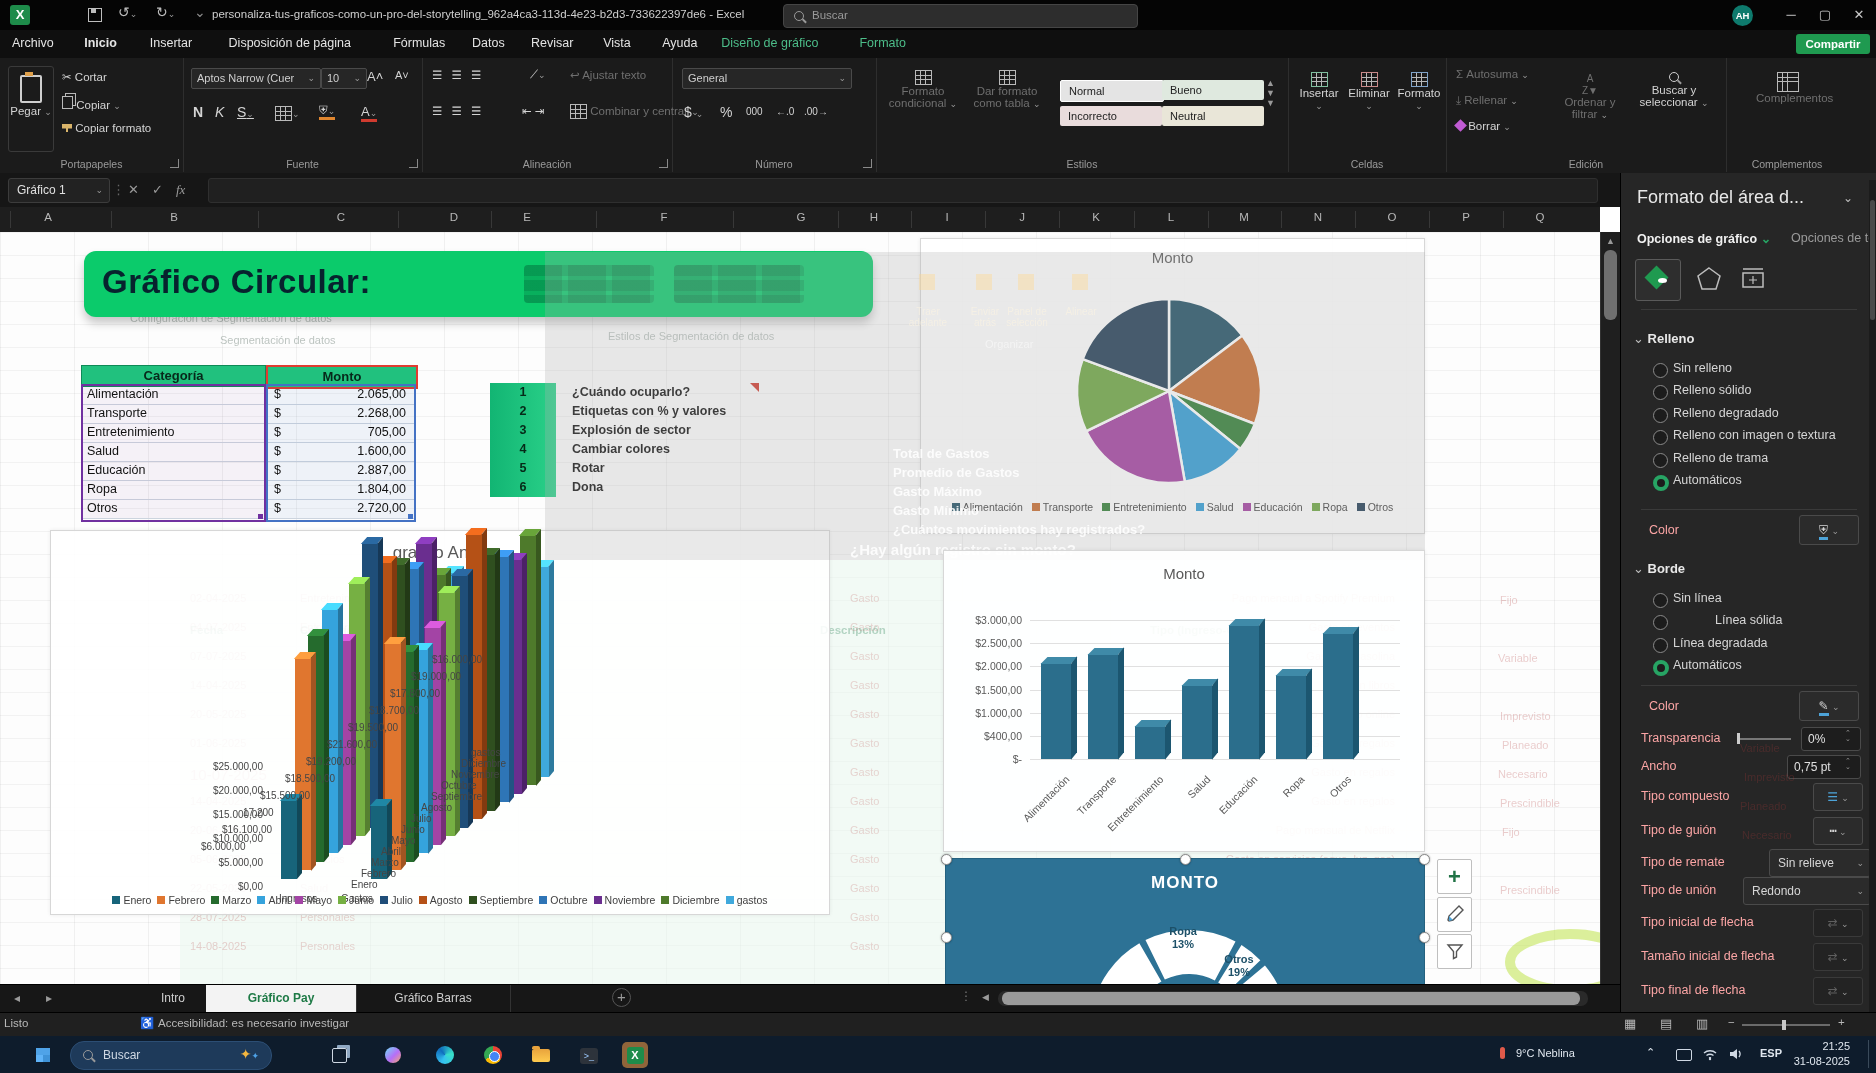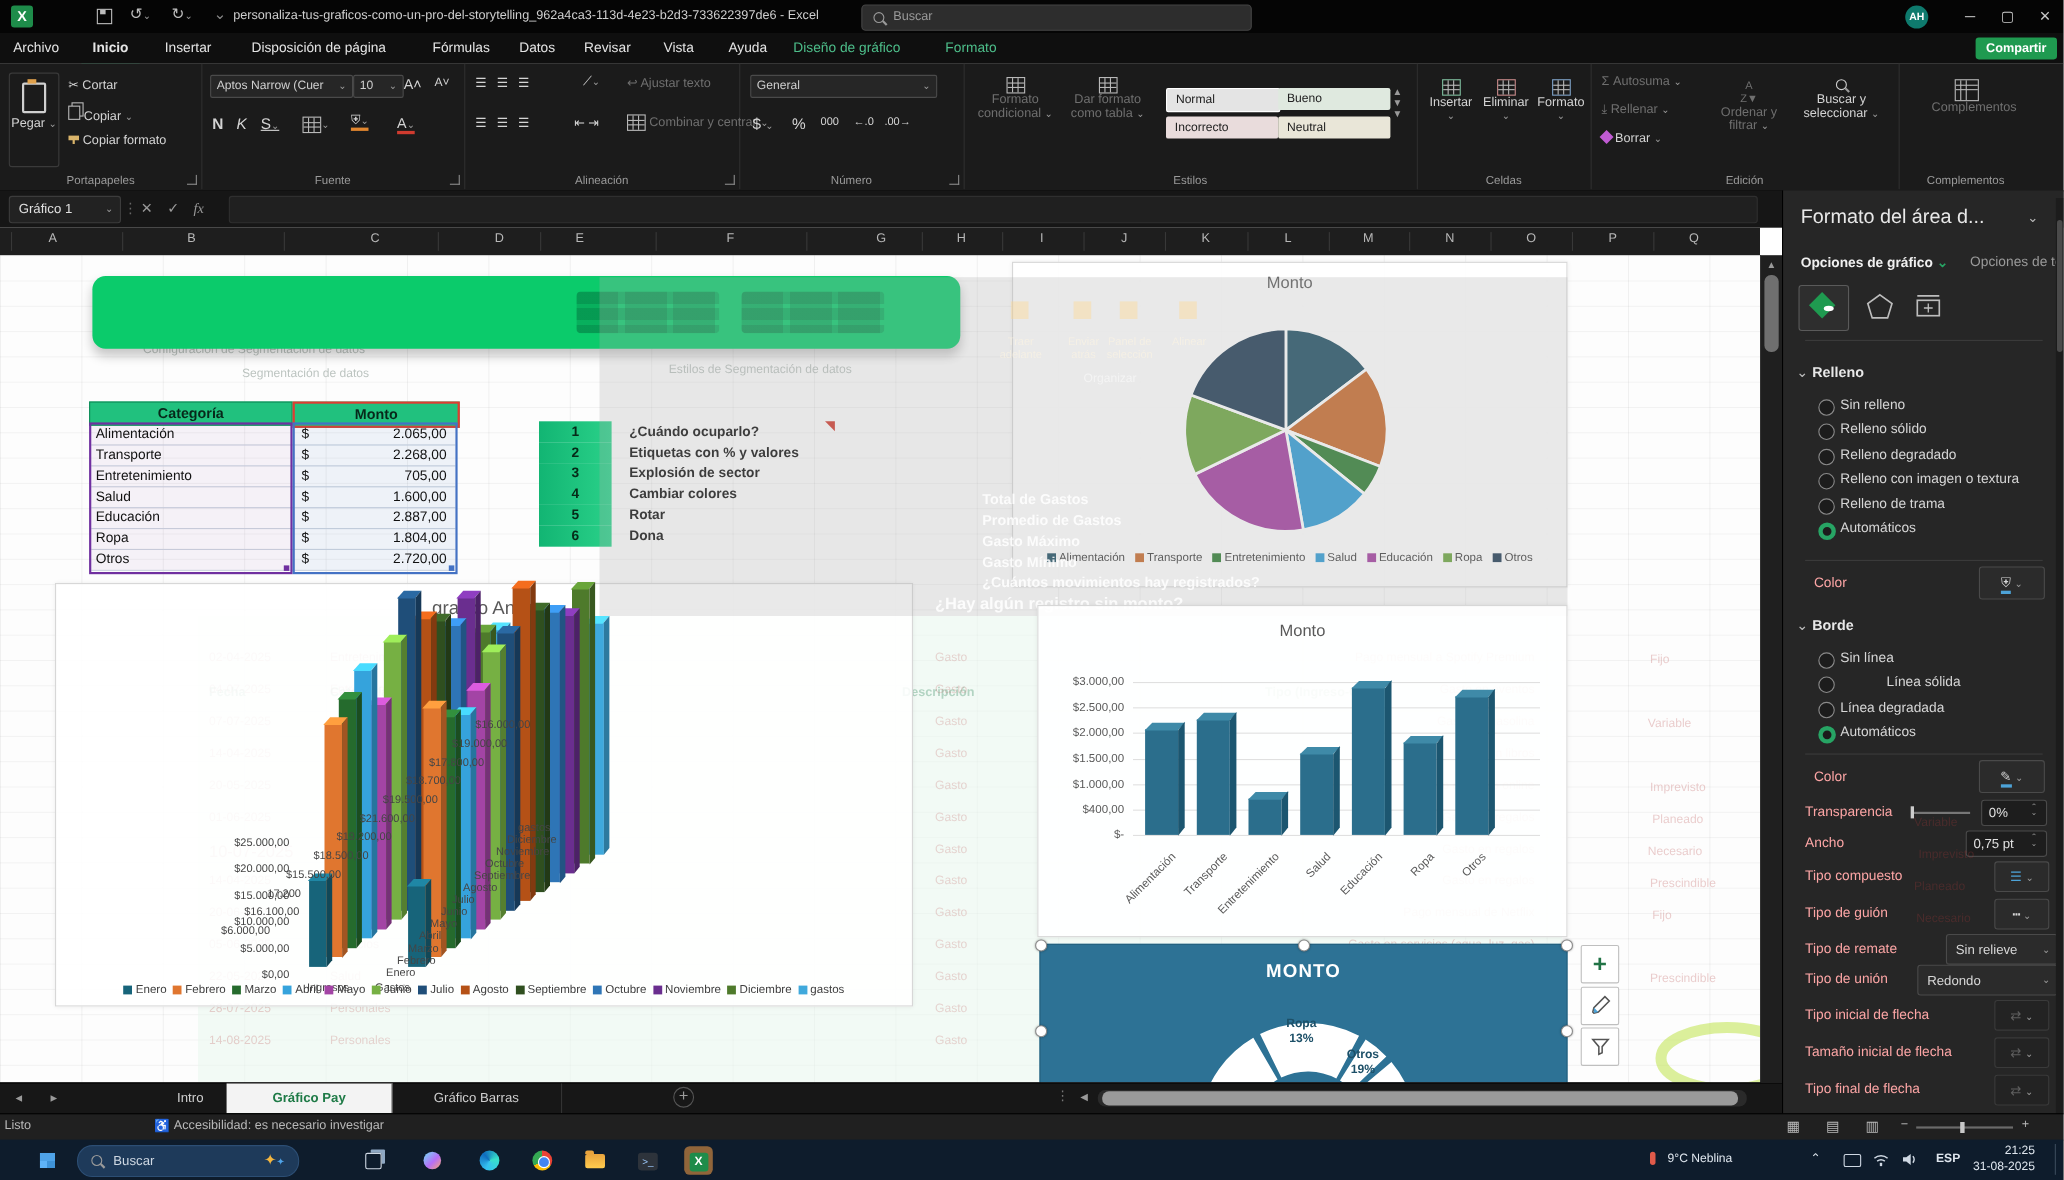--- a/index.html
+++ b/index.html
@@ -355,20 +355,21 @@
         <div class="gh" style="left: 300px; top: 679px; color: rgba(190, 90, 90, 0.25); font-size: 11px;">Personales</div>
         <div class="gh" style="left: 850px; top: 679px; color: rgba(190, 90, 90, 0.25); font-size: 11px;">Gasto</div>
         <div class="gh" style="left: 1000px; top: 679px; width: 395px; text-align: right; color: rgba(190, 90, 90, 0.28); font-size: 11px;">Compra de blusa en Zara</div>
         <div class="gh" style="left: 190px; top: 708px; color: rgba(190, 90, 90, 0.28); font-size: 11px;">14-08-2025</div>
         <div class="gh" style="left: 300px; top: 708px; color: rgba(190, 90, 90, 0.25); font-size: 11px;">Personales</div>
         <div class="gh" style="left: 850px; top: 708px; color: rgba(190, 90, 90, 0.25); font-size: 11px;">Gasto</div>
         <div class="gh" style="left: 1000px; top: 708px; width: 395px; text-align: right; color: rgba(190, 90, 90, 0.28); font-size: 11px;">Compra de pants en Zara</div>
       </div>
 
     <div id="banner">
+      <div id="banner-title">Gráfico Circular:</div>
       <div class="bgrid" style="left:440px;width:130px"></div>
       <div class="bgrid" style="left:590px;width:130px"></div>
     </div>
 
     <div id="dtable">
         <div class="thead" style="left: 81px; top: 133px; width: 183px;">Categoría</div>
         <div class="thead" style="left: 266px; top: 133px; width: 148px; border: 2px solid rgb(224, 60, 49);">Monto</div>
         <div class="trow" style="left: 83px; top: 153px; width: 181px; padding-left: 4px; background: rgba(112, 48, 160, 0.06);">Alimentación</div>
         <div class="trow" style="left: 268px; top: 153px; width: 146px; background: rgba(68, 114, 196, 0.08);">
           <span style="float:left;padding-left:6px">$</span>

